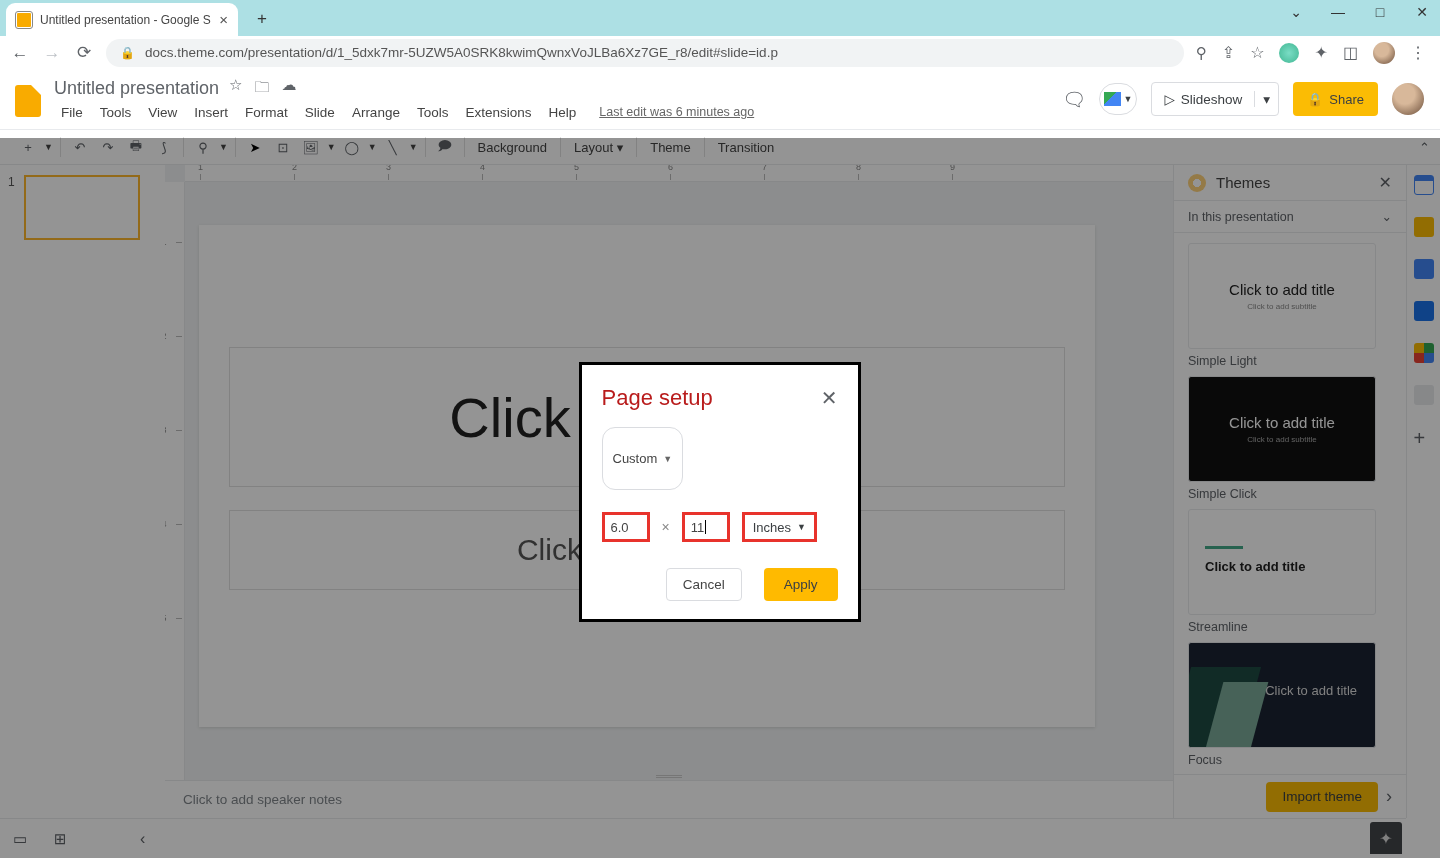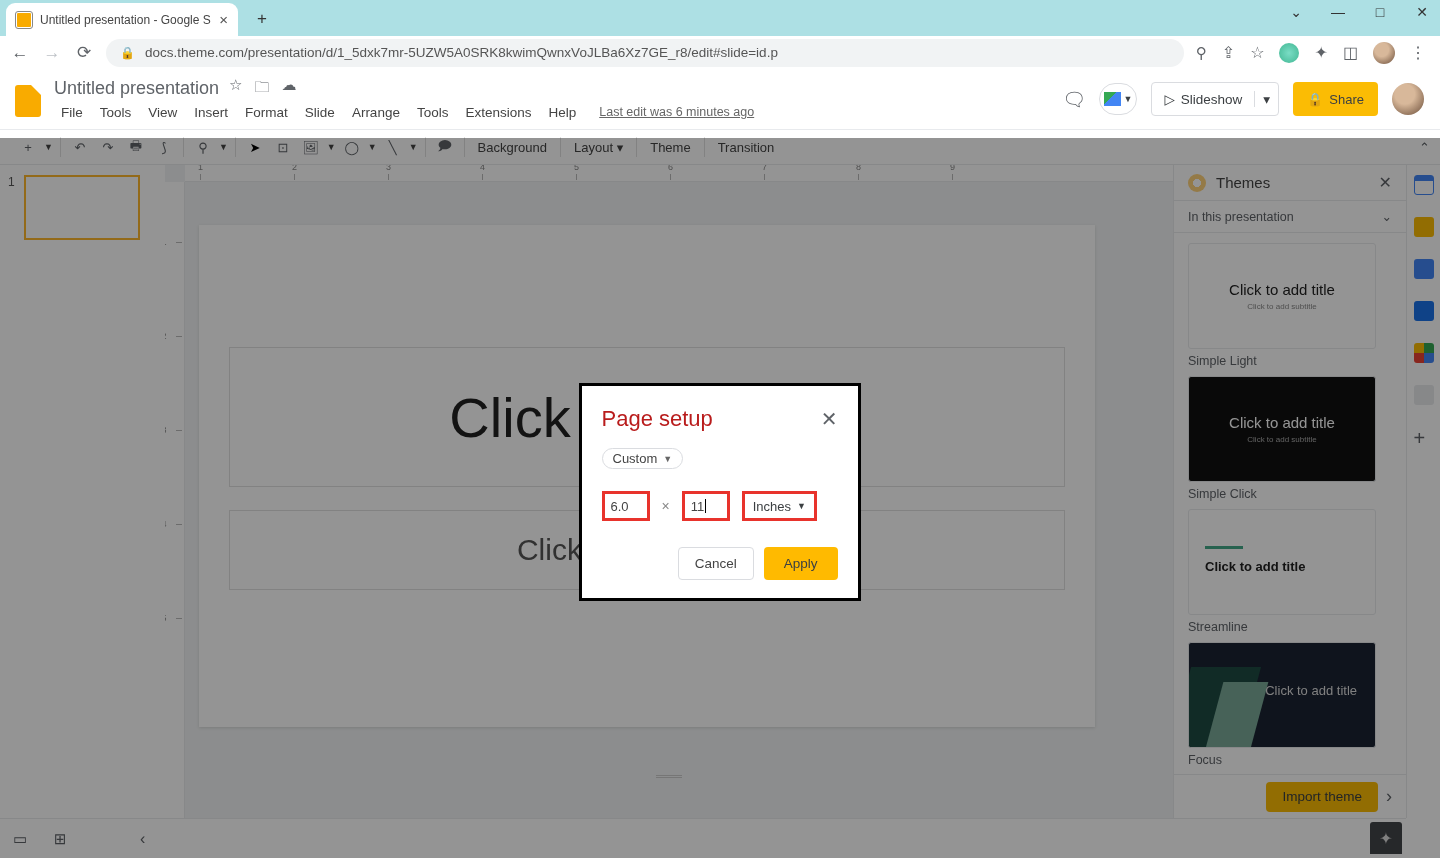--- a/index.html
+++ b/index.html
@@ -113,27 +113,27 @@
 .bottom-bar .bic{width:40px;display:flex;justify-content:center;color:#5f6368;font-size:15px}
 .bottom-bar .collapse{margin-left:60px;font-size:16px;color:#5f6368}
 .explore{position:absolute;right:38px;bottom:4px;width:32px;height:32px;background:#434649;border-radius:3px 3px 0 0;display:flex;align-items:center;justify-content:center;color:#ddd;font-size:16px}
 
 
 .modal-overlay{position:absolute;left:0;top:69px;right:0;bottom:0;background:rgba(0,0,0,0.42);display:flex;align-items:center;justify-content:center}
 .modal{width:282px;background:#fff;border:3px solid #000;padding:20px 20px 18px;position:relative;margin-top:-12px;margin-left:-1px}
 .modal-title-row{display:flex;align-items:center;justify-content:space-between;margin-bottom:16px}
 .modal-title{font-size:22px;color:#b91c1c}
 .modal-close{font-size:20px;color:#5f6368}
-.modal-select{display:inline-flex;align-items:center;gap:6px;border:1px solid #dadce0;border-radius:13px;padding:2px 10px;font-size:13px;color:#444;margin-bottom:22px}
+.modal-select{display:inline-flex;align-items:center;gap:6px;border:1px solid #dadce0;border-radius:13px;padding:23px 10px;font-size:13px;color:#444;margin-bottom:22px}
 .modal-select .arrow{font-size:9px;color:#666}
 .dims-row{display:flex;align-items:center;gap:12px;margin-bottom:26px}
 .dim-input{width:48px;height:30px;border:3px solid #E8332C;font-size:13px;color:#444;display:flex;align-items:center;padding:0 6px;background:#fff}
 .dim-x{font-size:14px;color:#888}
 .unit-select{height:30px;border:3px solid #E8332C;display:inline-flex;align-items:center;gap:6px;padding:0 8px;font-size:13px}
-.modal-buttons{display:flex;justify-content:flex-end;gap:10px}
+.modal-buttons{display:flex;justify-content:flex-end;gap:22px}
 .btn-cancel{border:1px solid #dadce0;border-radius:4px;padding:8px 16px;font-size:13.5px;color:#444;background:#fff}
 .btn-apply{border:none;border-radius:4px;padding:8px 20px;font-size:13.5px;color:#3c4043;background:#FFBA00;font-weight:500}
 .cursor{display:inline-block;width:1px;height:14px;background:#000;vertical-align:middle;margin-left:1px}
 </style>
 </head>
 <body>
 
 <div class="tab-strip">
   <div class="browser-tab">
     <div class="favicon"></div>
@@ -376,20 +376,23 @@
       <div class="d-contacts"></div>
       <div class="d-maps"></div>
       <div class="d-sep"></div>
       <div class="d-plus">+</div>
     </div>
   </div>
 
   <div class="notes-resize">
       <div></div>
     </div>
+  <div class="notes-bar">
+      <span>Click to add speaker notes</span>
+    </div>
 
   <div class="bottom-bar">
     <div class="bic">▭</div>
     <div class="bic">⊞</div>
     <div class="collapse">‹</div>
   </div>
   <div class="explore">✦</div>
 
   <div class="modal-overlay">
     <div class="modal">

